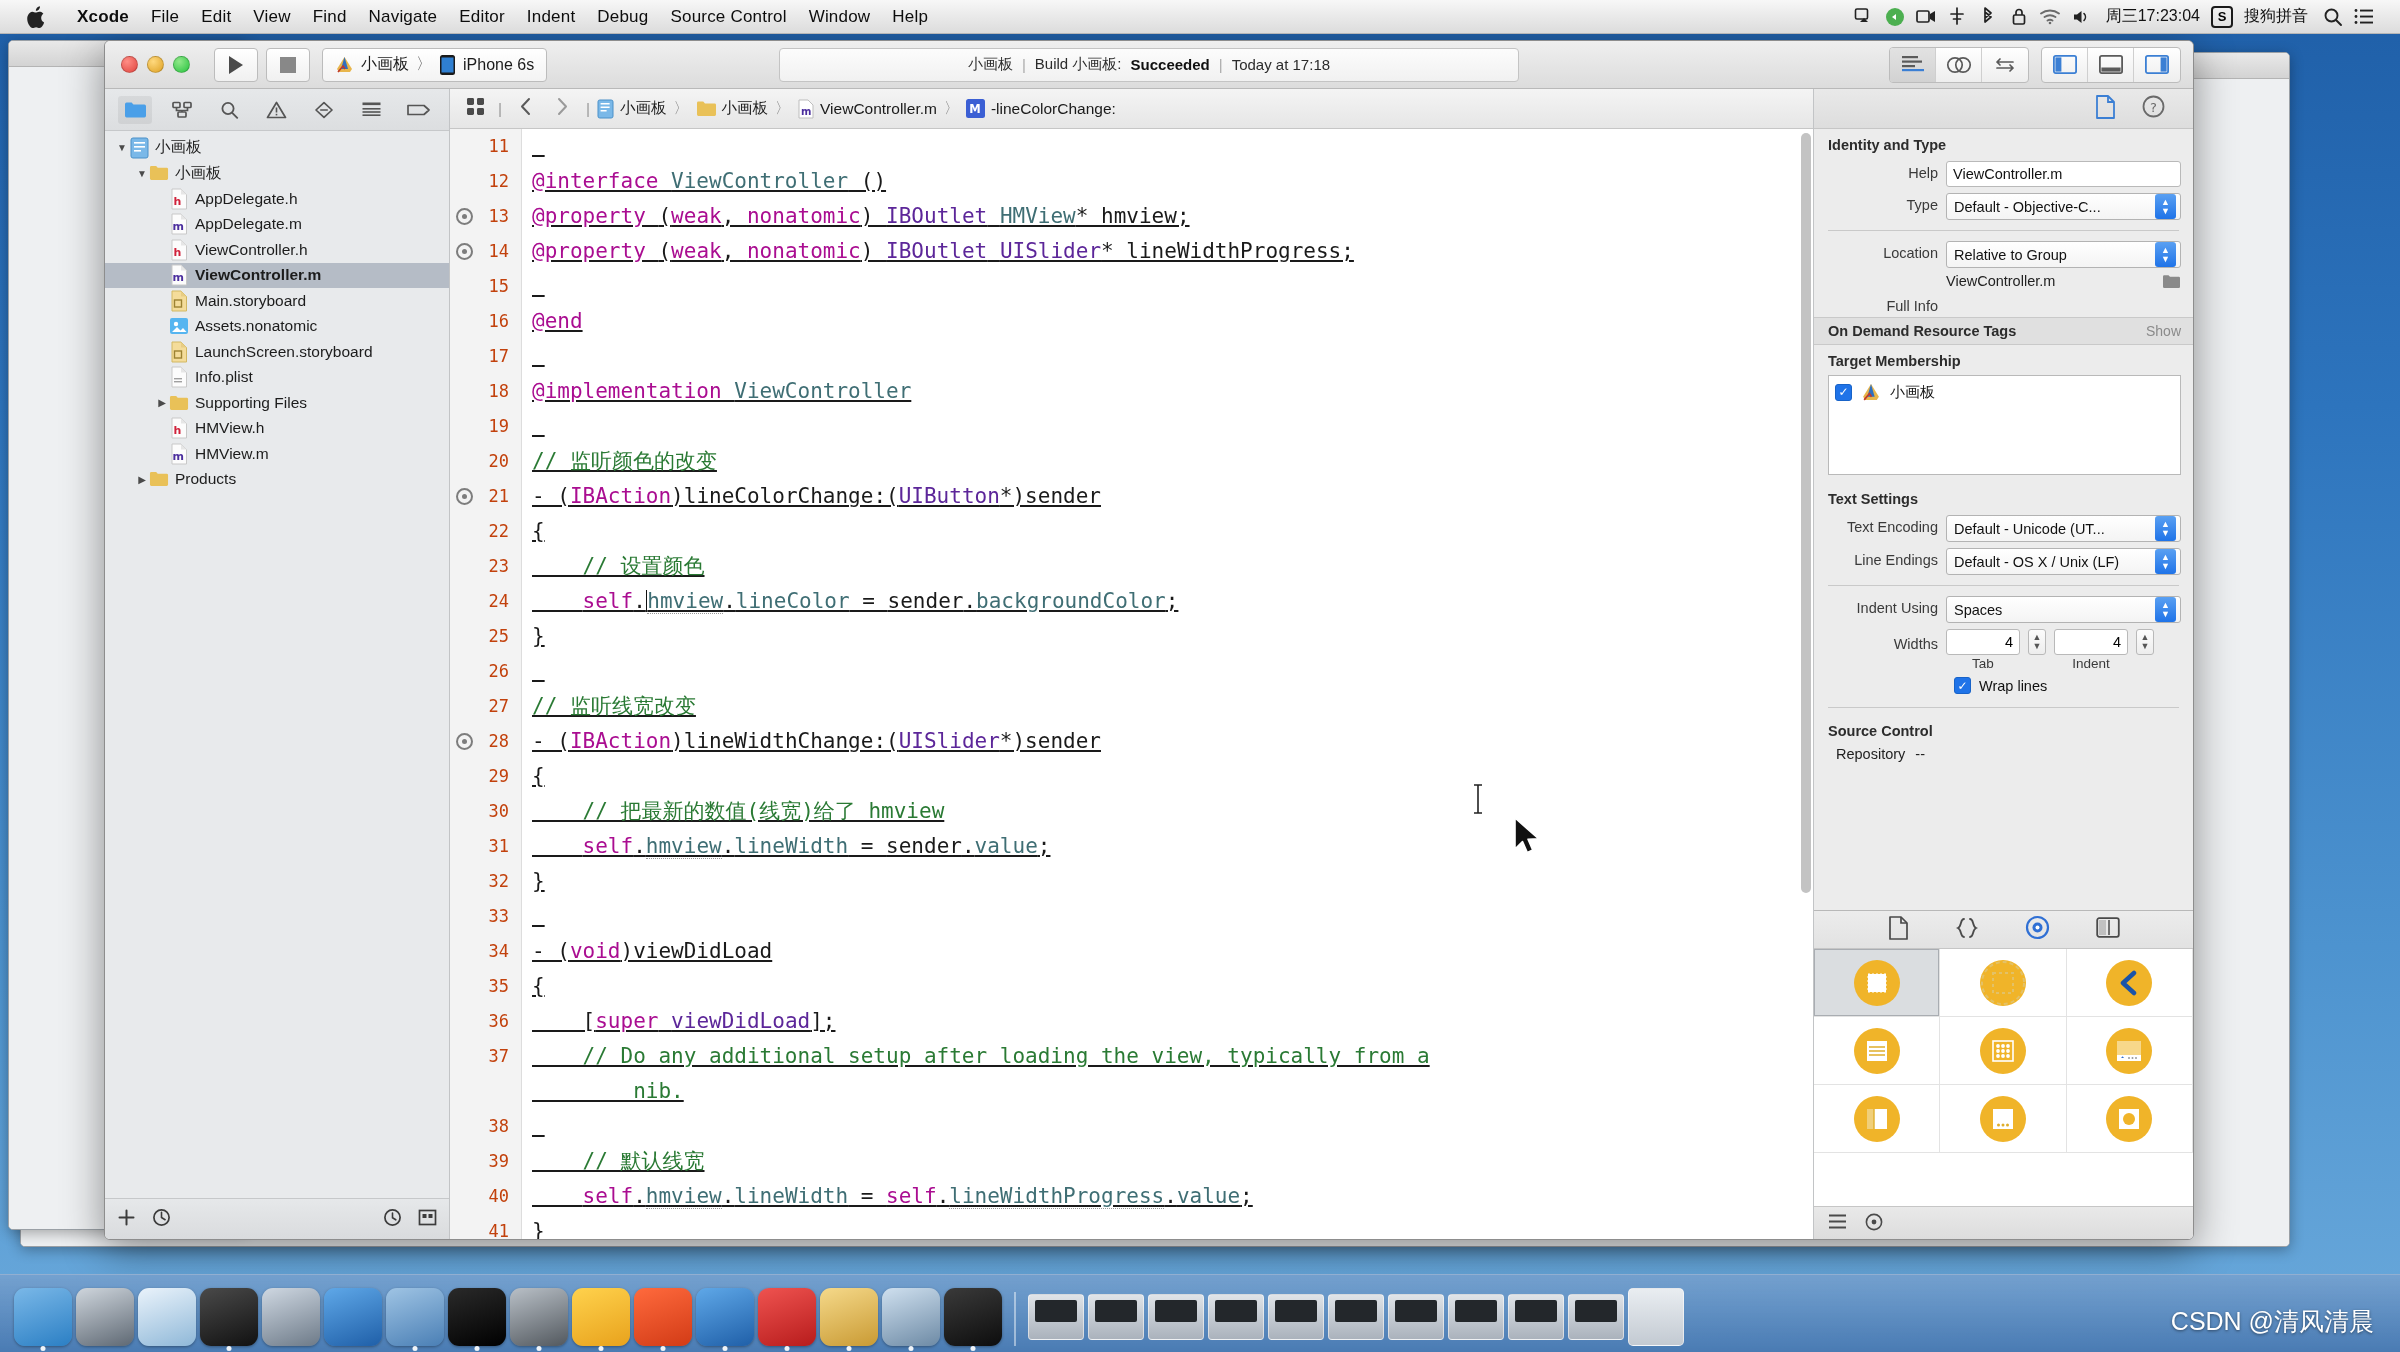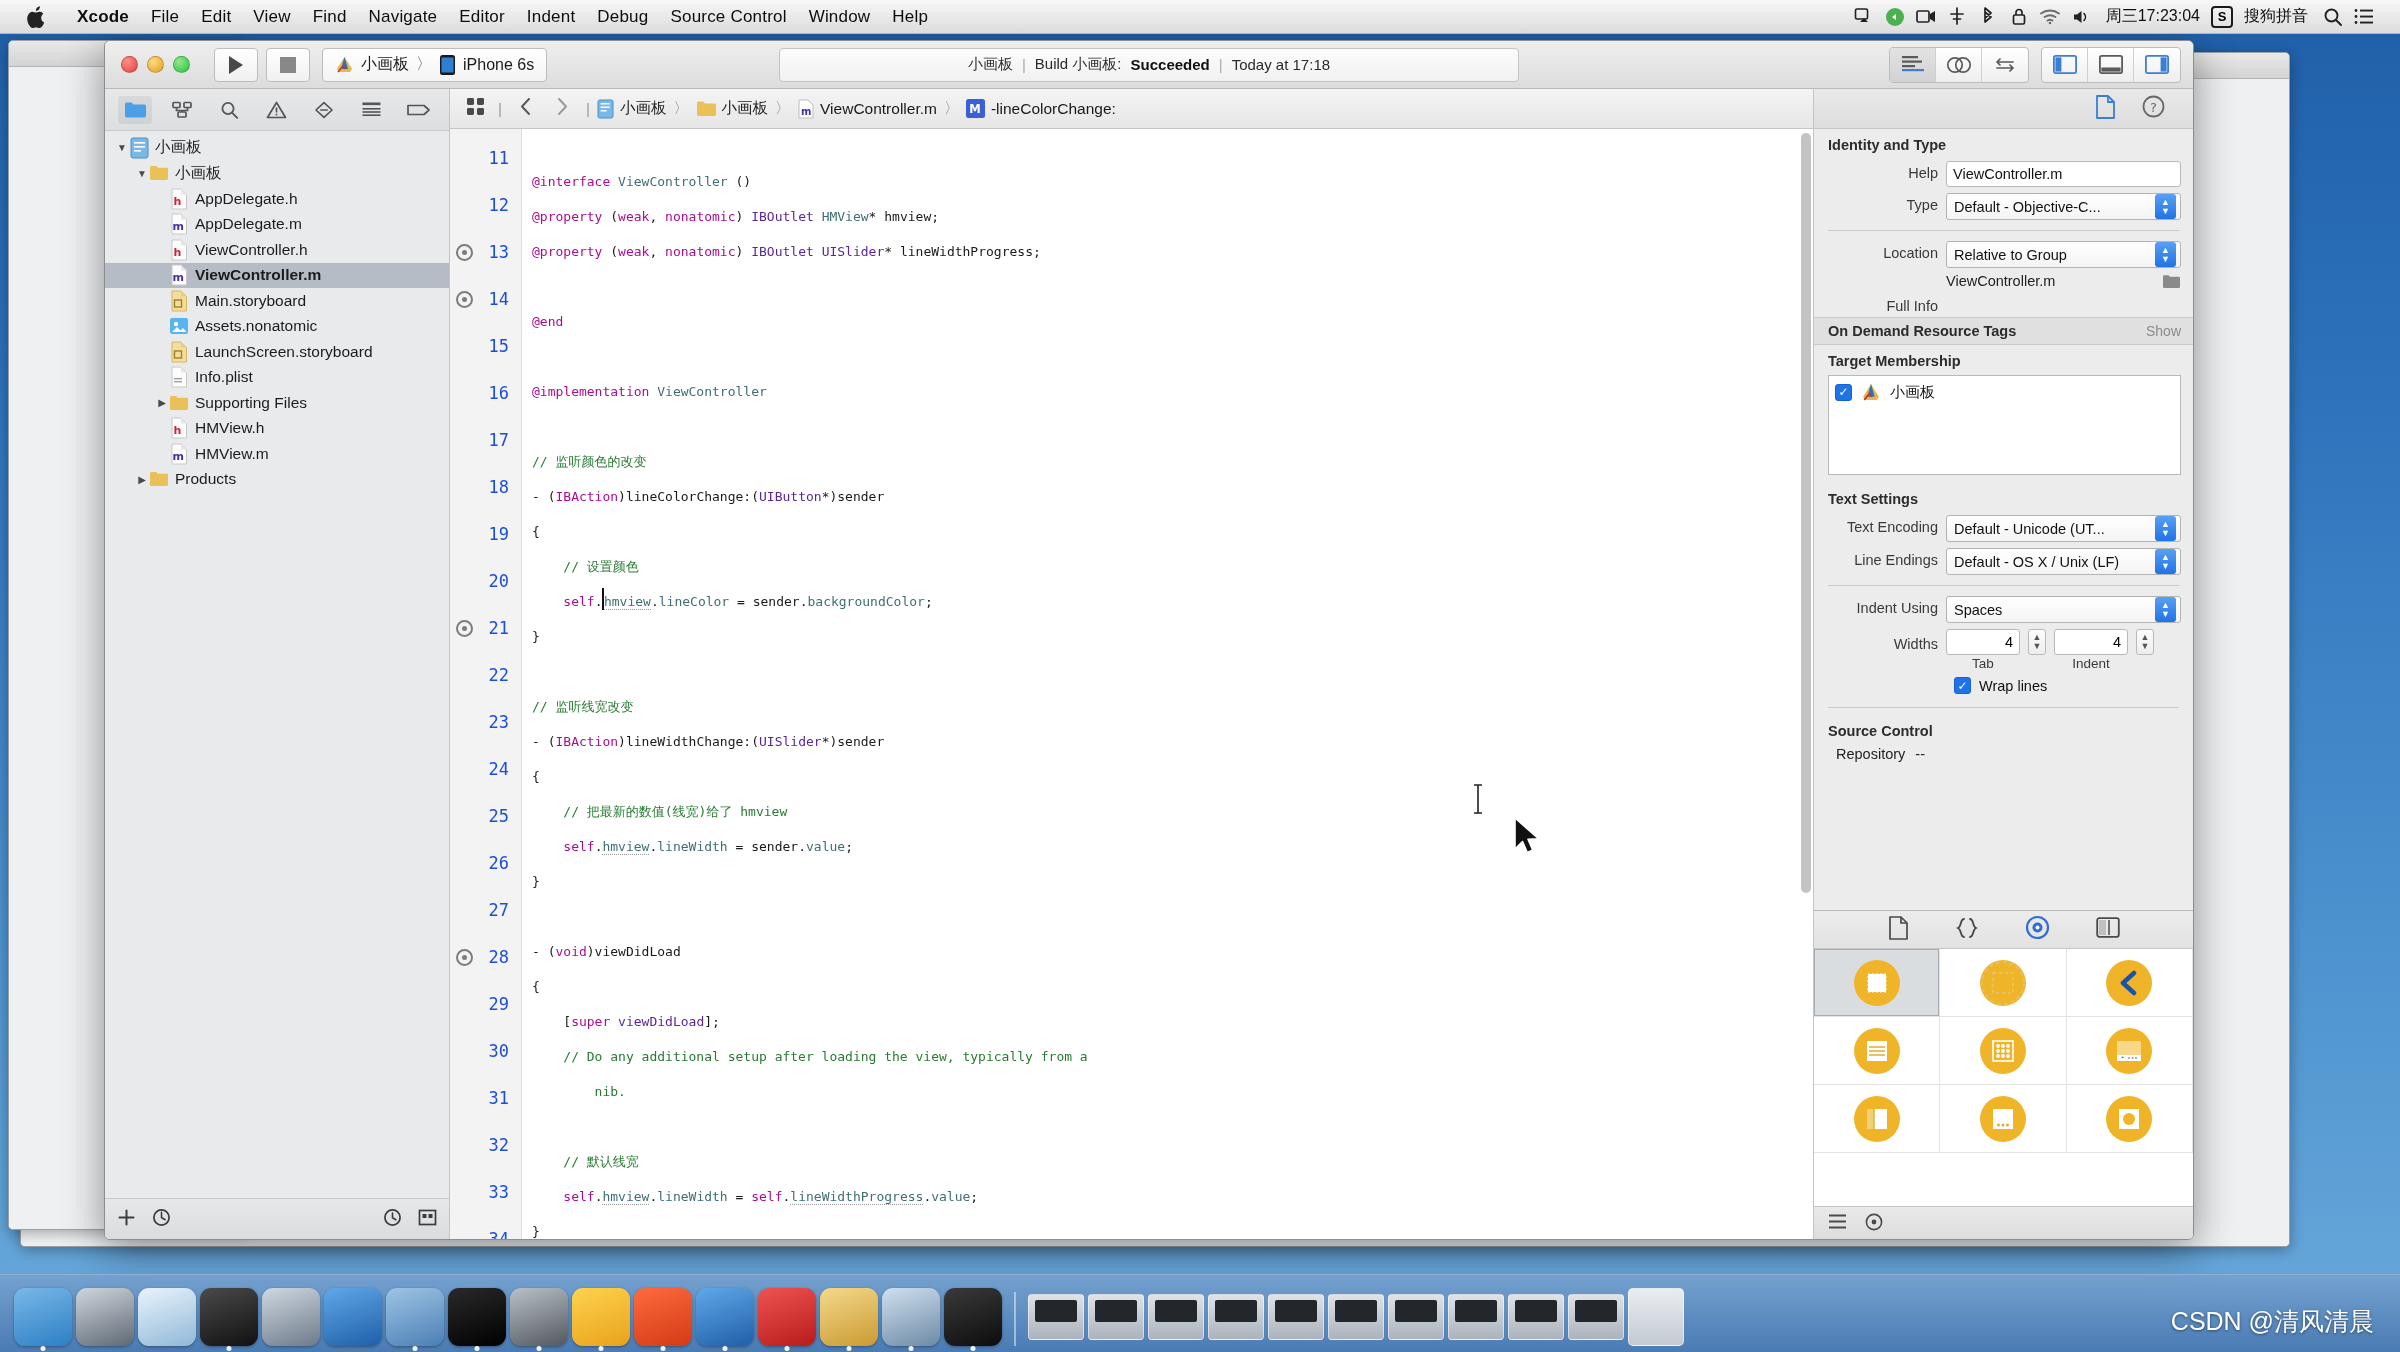--- a/index.html
+++ b/index.html
@@ -123,26 +123,26 @@
   
   #editor{flex:1;background:#fff;display:flex;flex-direction:column;min-width:0;}
   #jumpbar{height:40px;background:linear-gradient(180deg,#f4f4f4,#e6e6e6);
     border-bottom:1px solid #c6c6c6;display:flex;align-items:center;padding:0 10px;gap:4px;font-size:15.5px;color:#1a1a1a;}
   .jb-sep{color:#9a9a9a;margin:0 3px;}
   .jb-crumb{display:flex;align-items:center;gap:6px;white-space:nowrap;}
   .jb-chev{color:#888;font-size:15px;padding:0 3px;}
   #code-area{flex:1;display:flex;position:relative;overflow:hidden;background:#fff;}
   #gutter{width:72px;background:#f3f3f3;border-right:1px solid #ddd;flex:0 0 72px;position:relative;}
   .gline{height:35px;line-height:35px;text-align:right;padding-right:12px;
-    font-family:"DejaVu Sans Mono","Liberation Mono",monospace;font-size:17px;color:#1d4ed8;position:relative;margin-top:12px;}
+    font-family:"DejaVu Sans Mono","Liberation Mono",monospace;font-size:17px;color:#c2410c;position:relative;}
   .bp{position:absolute;left:6px;top:9px;width:17px;height:17px;border-radius:50%;
       border:2.5px solid #7d7d7d;background:transparent;}
   .bp::after{content:"";position:absolute;left:3.5px;top:3.5px;width:5px;height:5px;border-radius:50%;background:#7d7d7d;}
   #code{flex:1;font-family:"DejaVu Sans Mono","Liberation Mono",monospace;
-        font-size:13px;line-height:35px;padding-left:10px;white-space:pre;overflow:hidden;color:#1a1a1a;}
+        font-size:21px;line-height:35px;padding-left:10px;white-space:pre;overflow:hidden;color:#1a1a1a;text-decoration:underline;}
   .kw{color:#aa0d91;}
   .cm{color:#2a7a34;}
   .typ{color:#3f6e74;}
   .cls{color:#5c2699;}
   .prop{color:#3f6e74;}
   .pln{color:#1a1a1a;}
   .ident-u{border-bottom:1px dotted #999;}
   #code-scrollbar{position:absolute;right:2px;top:4px;width:10px;height:1030px;}
   #code-scrollbar .thumb{width:10px;height:760px;border-radius:5px;background:#c3c3c3;}
   .caret{display:inline-block;width:1.5px;height:22px;background:#111;vertical-align:-4px;}

